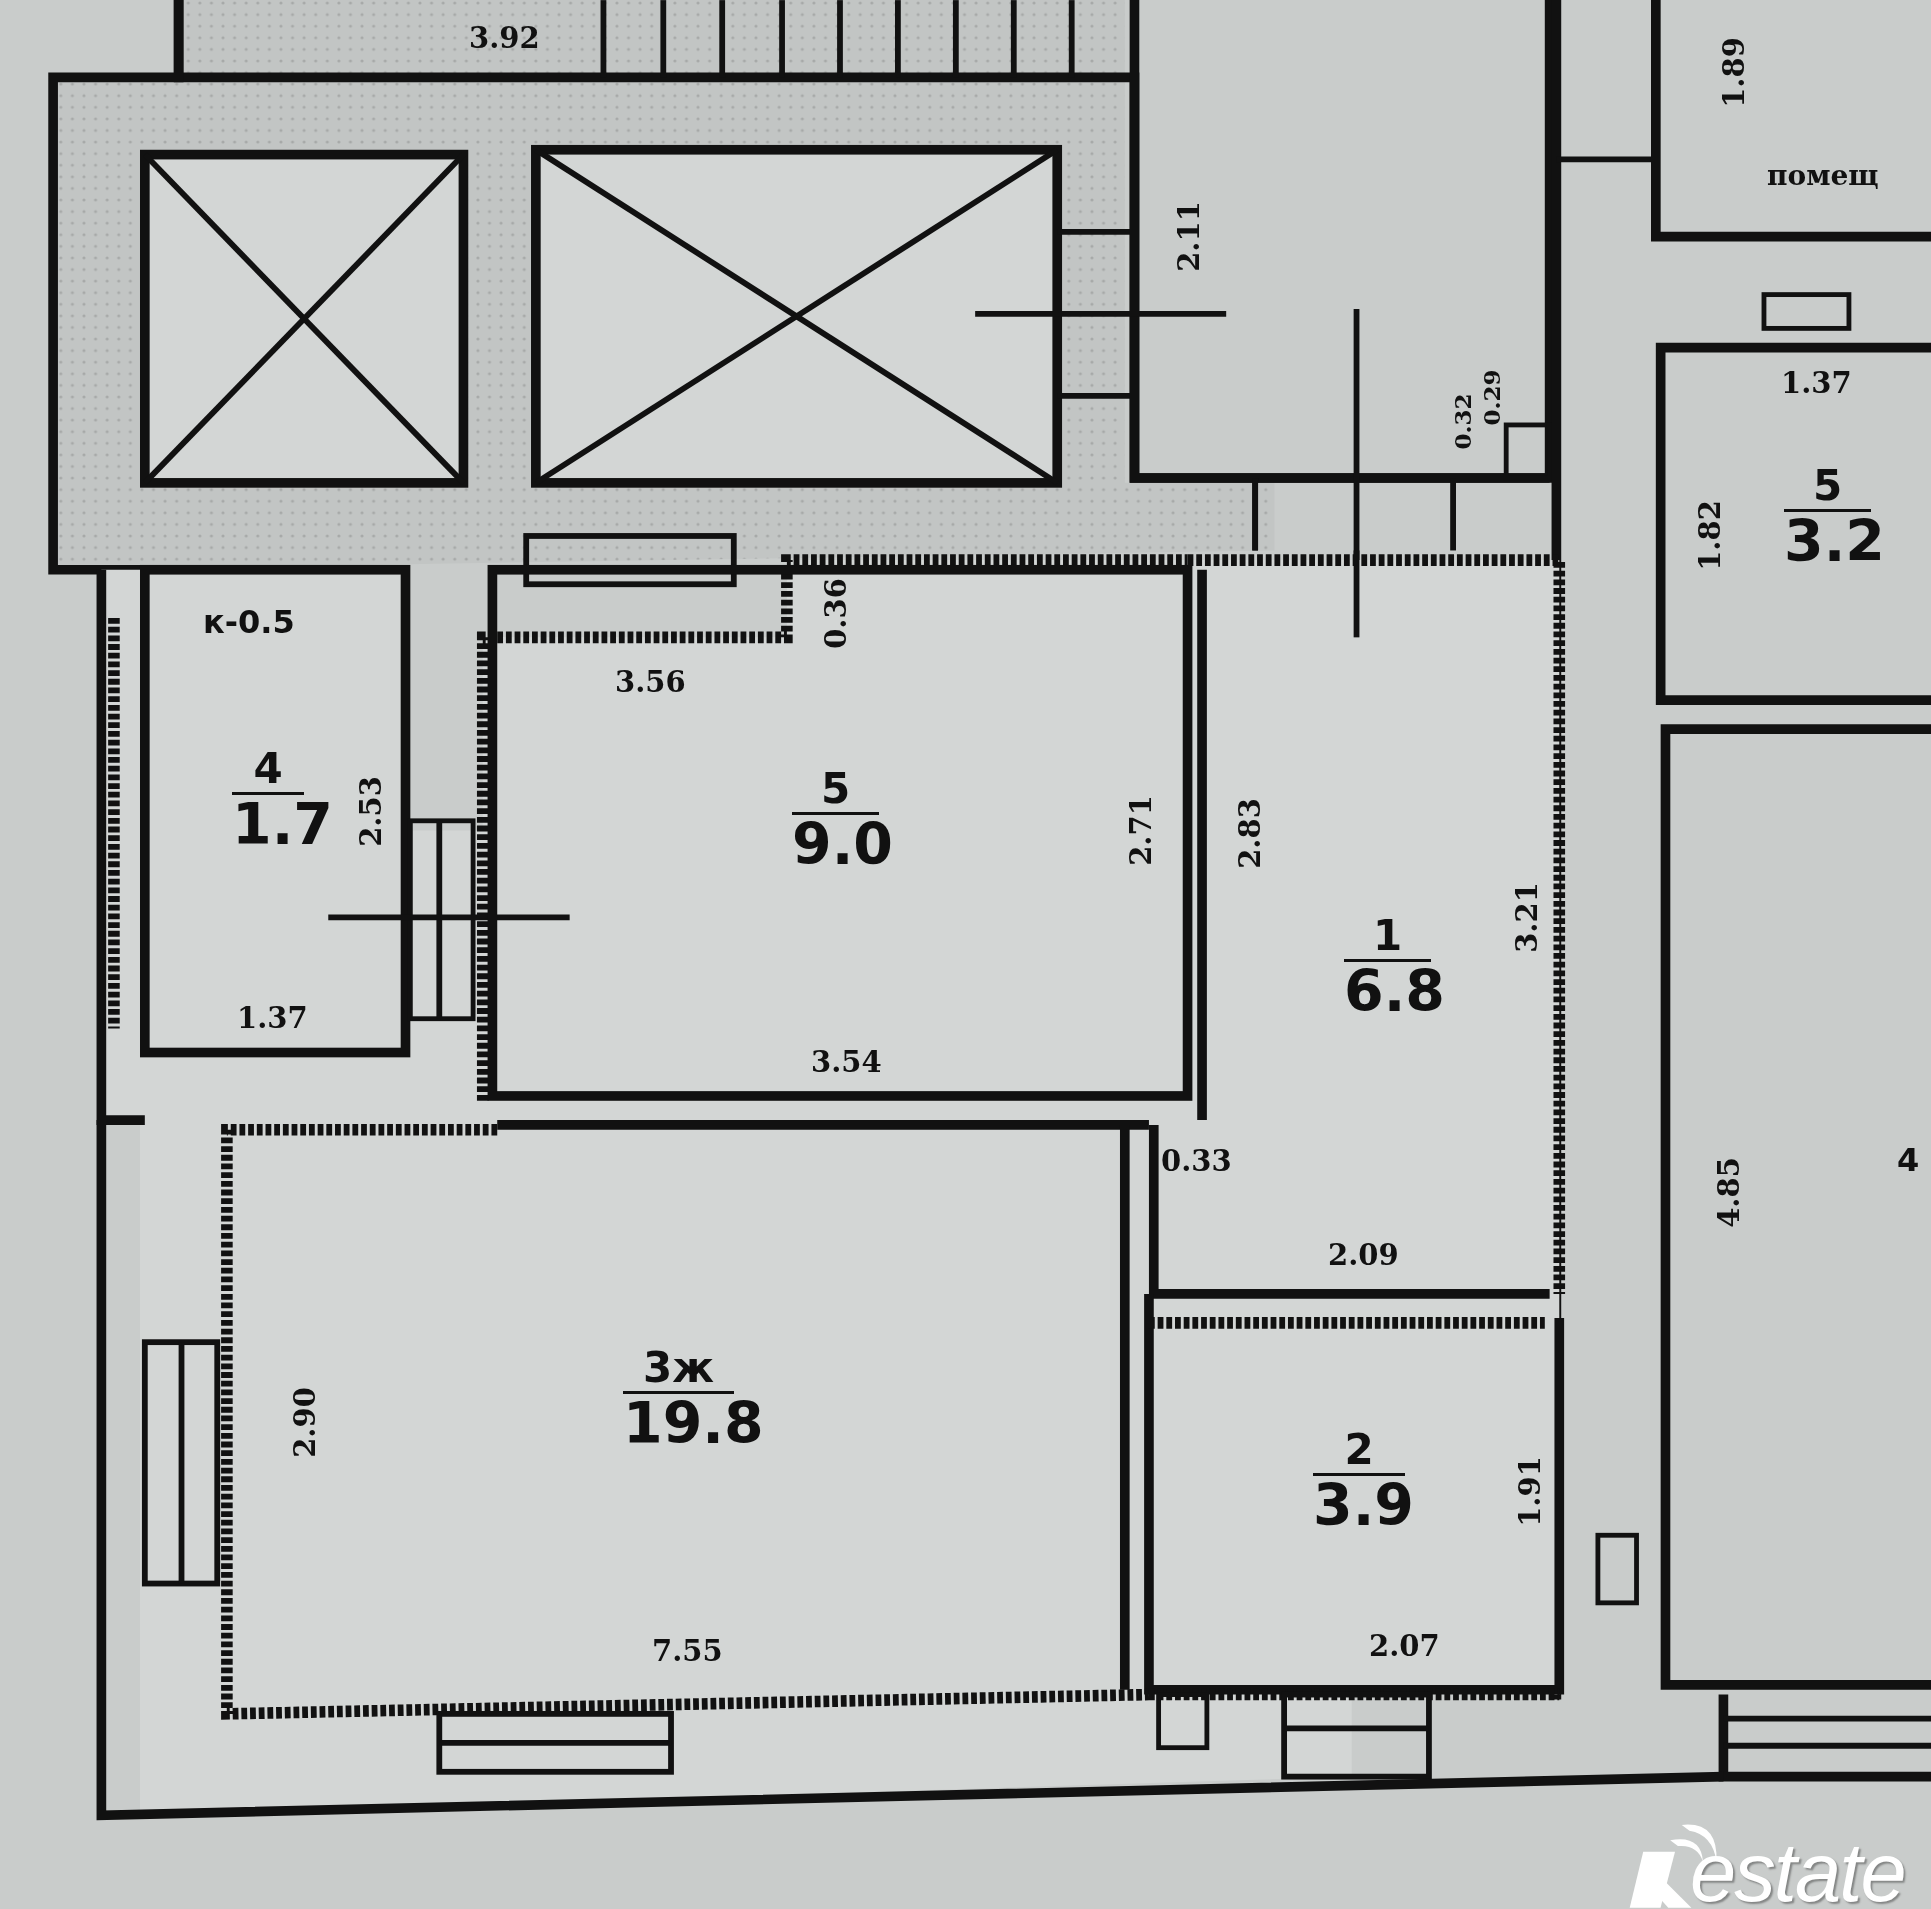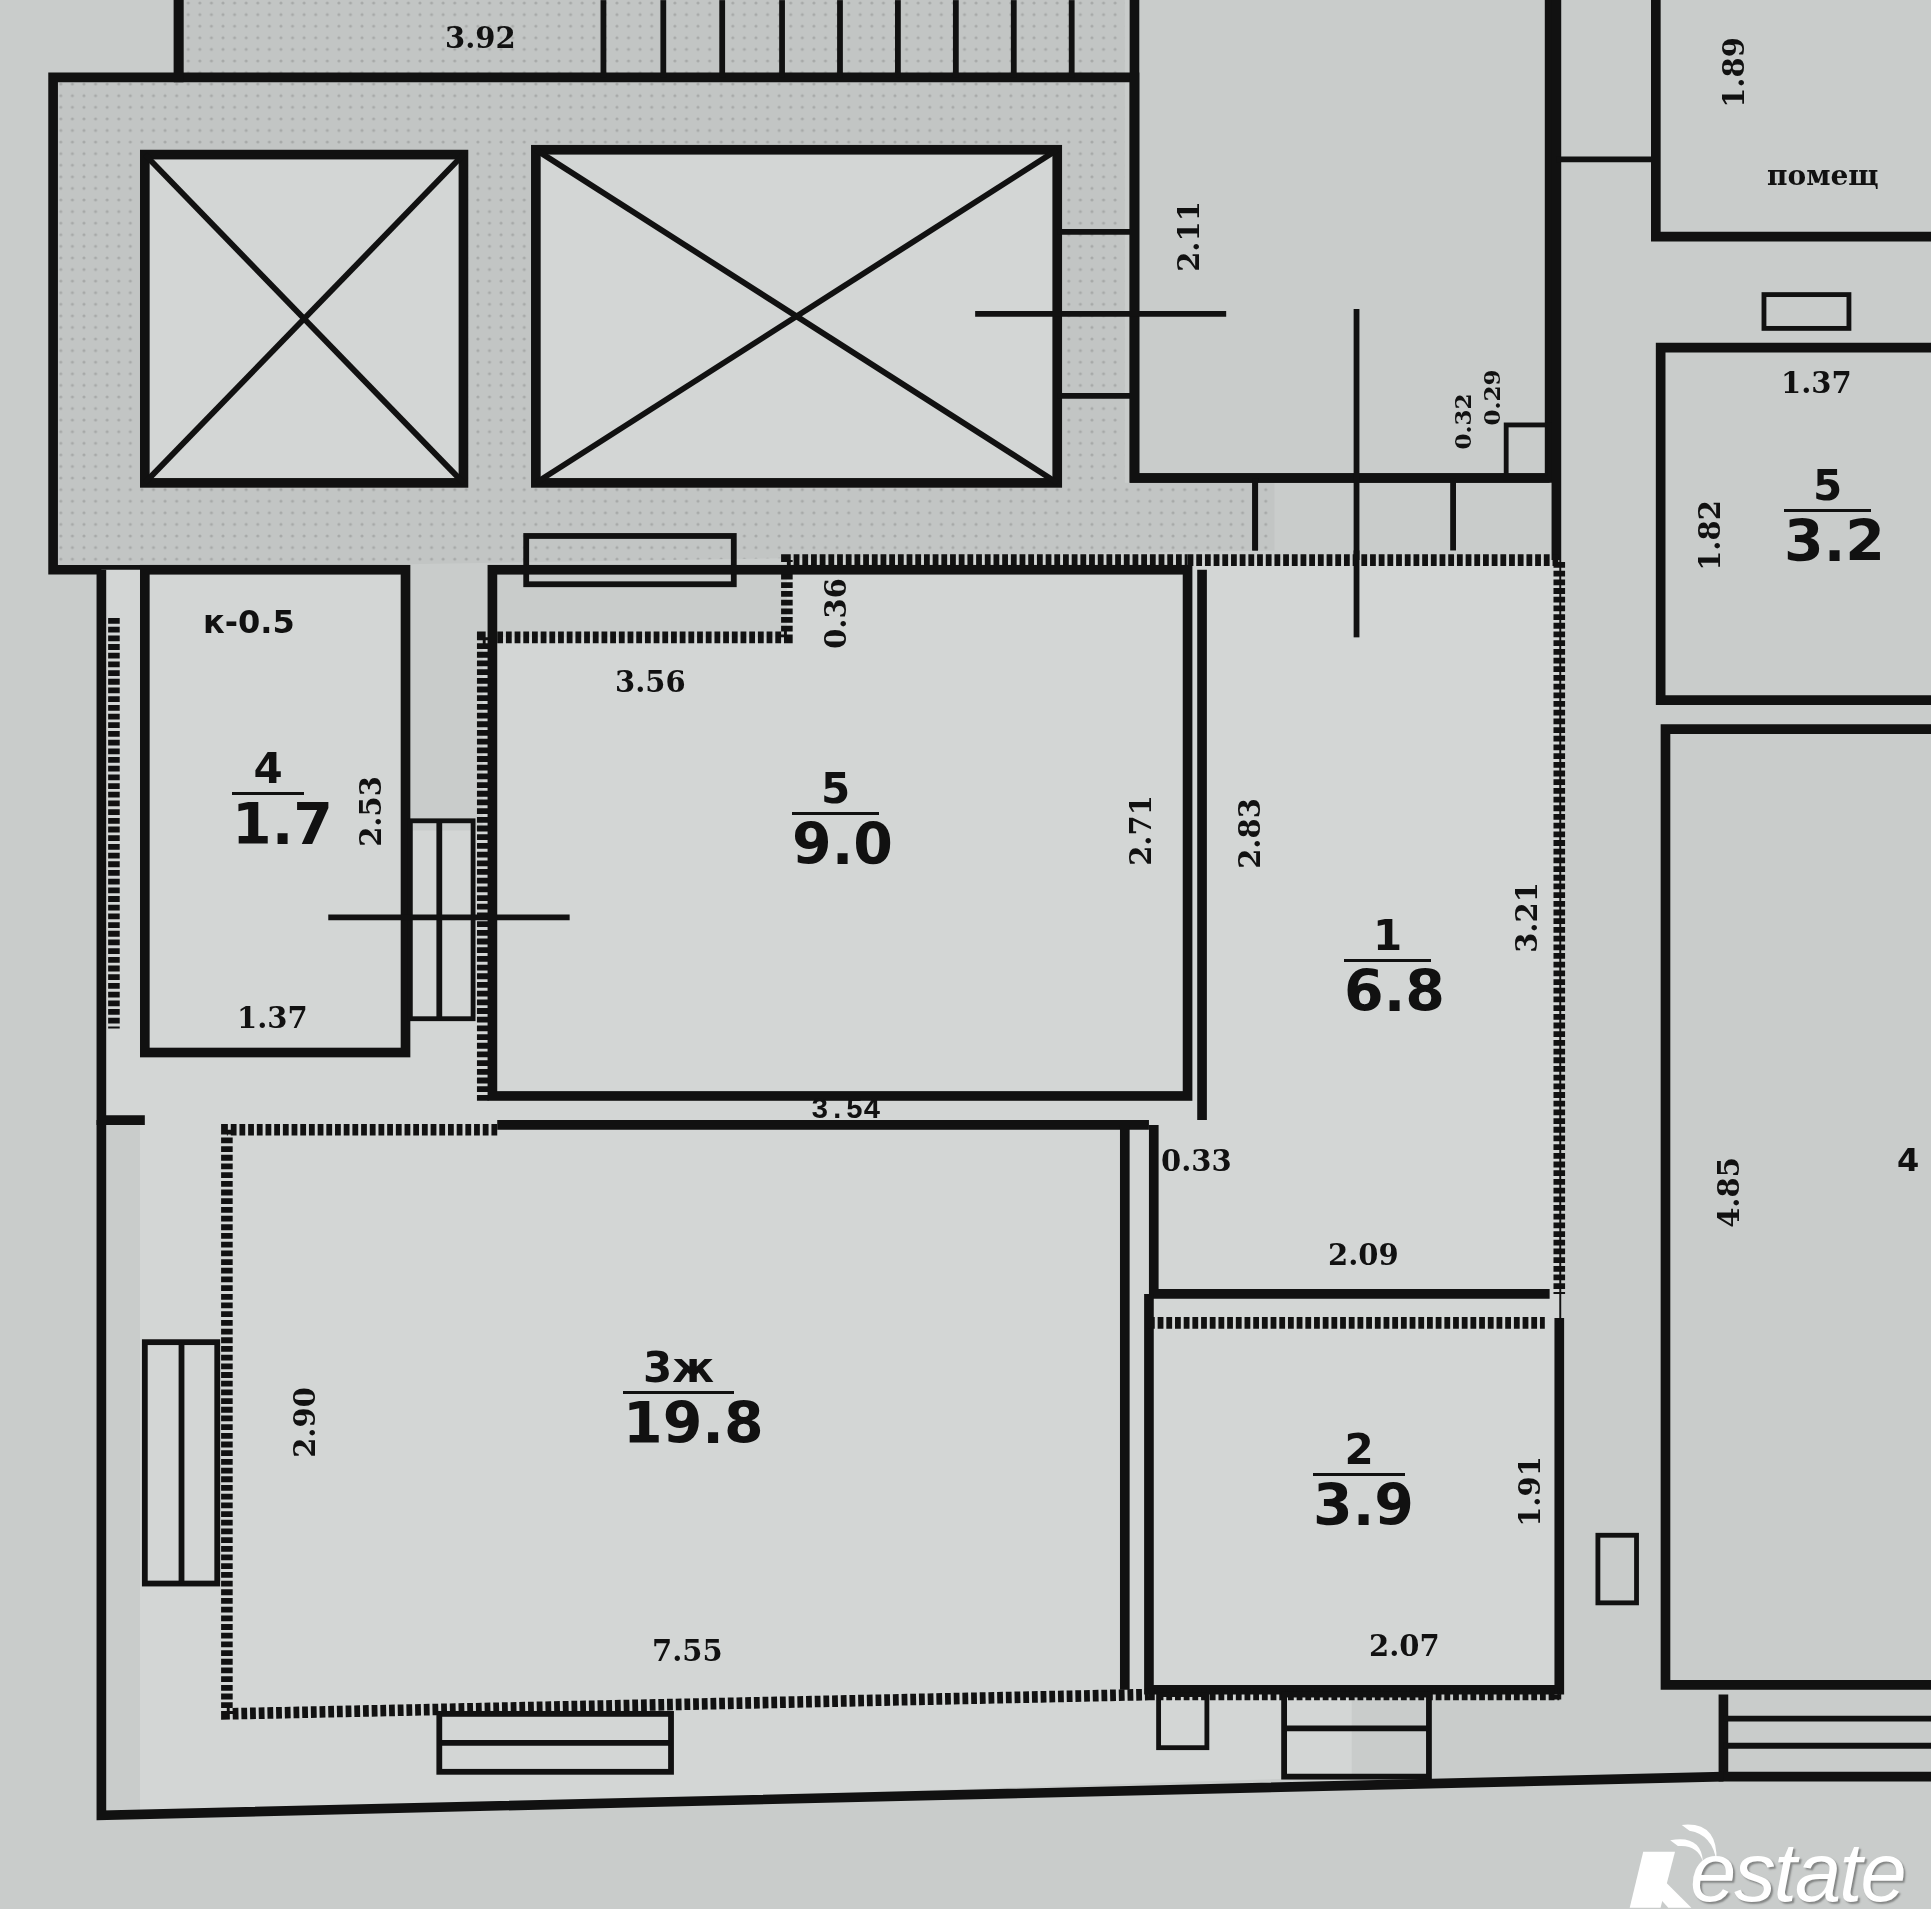--- a/index.html
+++ b/index.html
@@ -174,23 +174,23 @@
   <span class="area">1.7</span>
 </div>
 <div class="lbl note" style="left:203px; top:606px;">к-0.5</div>
 <div class="room-tag" style="left:1784px; top:465px; width:87px;">
   <span class="num">5</span>
   <span class="area">3.2</span>
 </div>
 <div class="lbl note" style="left:1897px; top:1144px;">4</div>
 <div class="lbl" style="left:1767px; top:162px; font-size:28px;">помещ</div>
 
-<div class="lbl dim" style="left:445px; top:24px;text-align:right;">3.92</div>
+<div class="lbl dim" style="left:469px; top:24px;text-align:right;">3.92</div>
 <div class="lbl dim" style="left:615px; top:661px;margin-top:7px;">3.56</div>
-<div class="lbl dim" style="left:811px; top:1096px;font-family:Liberation Mono, monospace;">3.54</div>
+<div class="lbl dim" style="left:811px; top:1048px;">3.54</div>
 <div class="lbl dim v" style="left:1106px; top:816px;">2.71</div>
 <div class="lbl dim v" style="left:801px; top:599px;">0.36</div>
 <div class="lbl dim v" style="left:1215px; top:819px;">2.83</div>
 <div class="lbl dim v" style="left:1492px; top:903px;">3.21</div>
 <div class="lbl dim" style="left:1328px; top:1241px;">2.09</div>
 <div class="lbl dim" style="left:1161px; top:1147px;">0.33</div>
 <div class="lbl dim" style="left:1369px; top:1632px;">2.07</div>
 <div class="lbl dim v" style="left:1495px; top:1477px;">1.91</div>
 <div class="lbl dim v" style="left:270px; top:1408px;">2.90</div>
 <div class="lbl dim" style="left:652px; top:1637px;">7.55</div>

